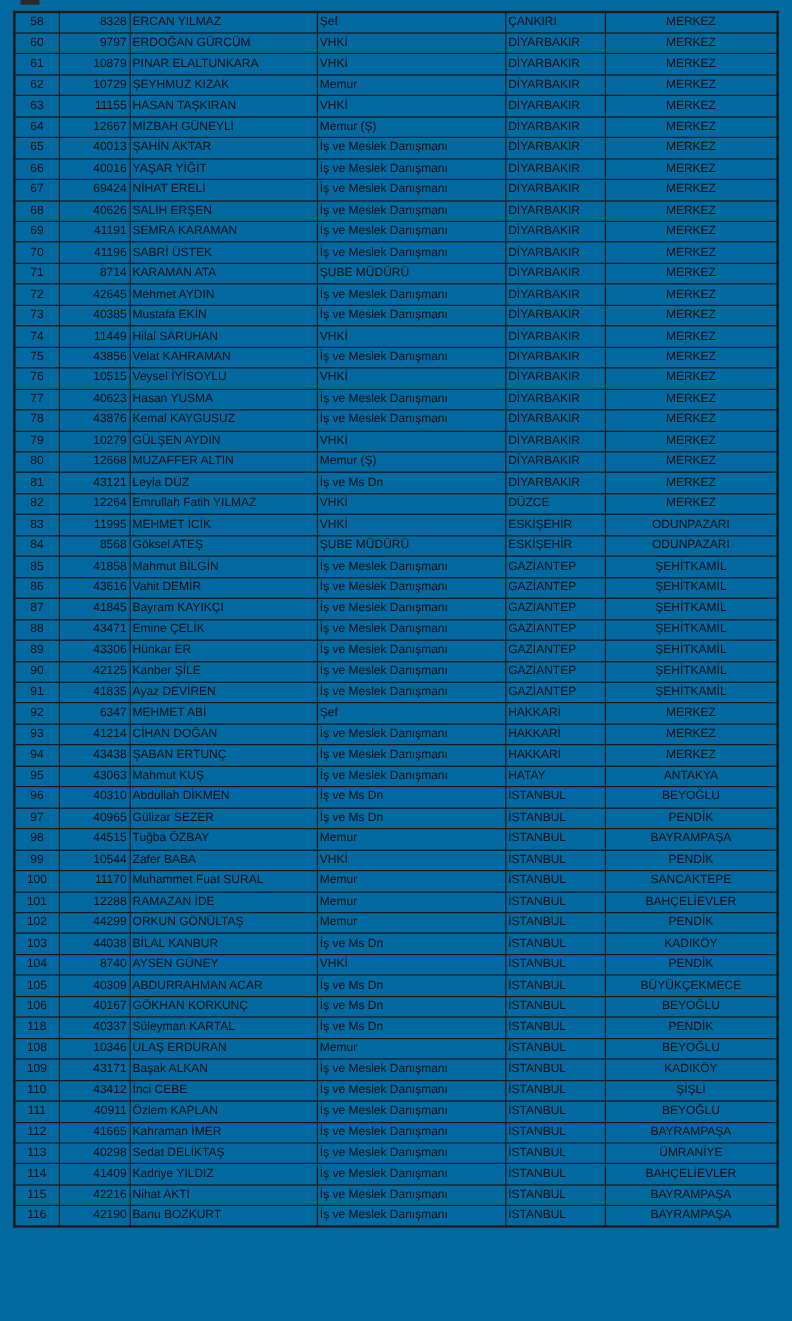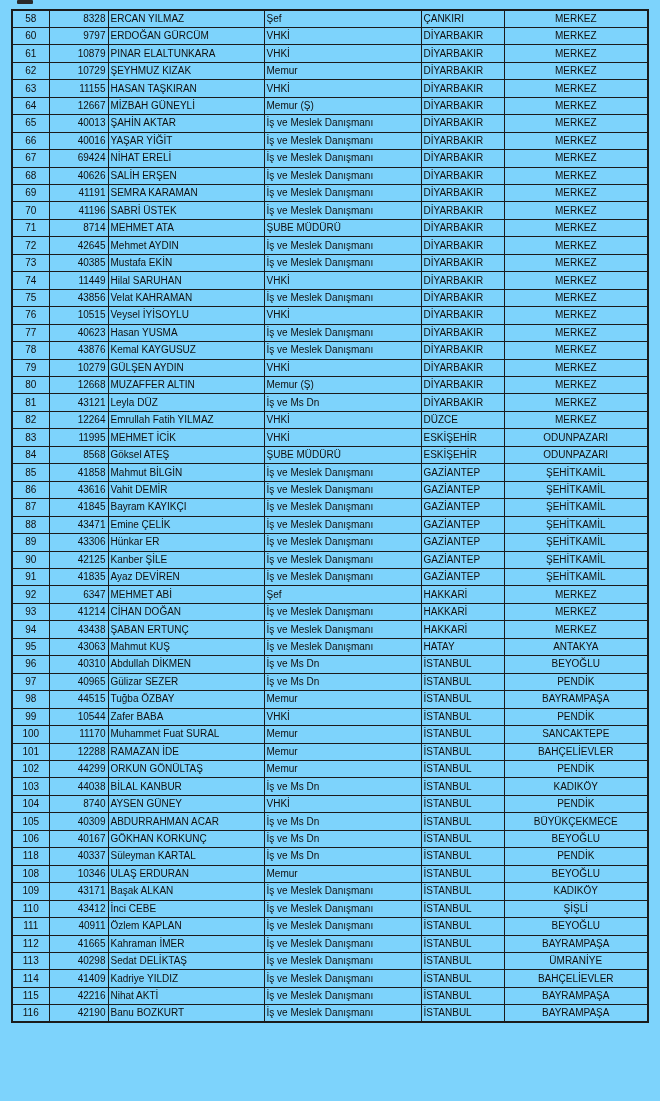--- a/index.html
+++ b/index.html
@@ -11,21 +11,21 @@
     width: 660px;
     height: 1101px;
     position: relative;
     overflow: hidden;
     font-family: "Liberation Sans", sans-serif;
     color: #101010;
   }
   .page {
     position: absolute;
     inset: 0;
-    background: #7dd3fc;
+    background: #0369a1;
   }
   .smudge {
     position: absolute;
     left: 17px;
     top: 0;
     width: 16px;
     height: 4px;
     background: #2a2a2a;
     border-radius: 1px;
   }
@@ -168,21 +168,21 @@
           <td class="c-no">70</td>
           <td class="c-id">41196</td>
           <td class="c-name">SABRİ ÜSTEK</td>
           <td class="c-title">İş ve Meslek Danışmanı</td>
           <td class="c-prov">DİYARBAKIR</td>
           <td class="c-dist">MERKEZ</td>
         </tr>
         <tr>
           <td class="c-no">71</td>
           <td class="c-id">8714</td>
-          <td class="c-name">MEHMET ATA</td>
+          <td class="c-name">KARAMAN ATA</td>
           <td class="c-title">ŞUBE MÜDÜRÜ</td>
           <td class="c-prov">DİYARBAKIR</td>
           <td class="c-dist">MERKEZ</td>
         </tr>
         <tr>
           <td class="c-no">72</td>
           <td class="c-id">42645</td>
           <td class="c-name">Mehmet AYDIN</td>
           <td class="c-title">İş ve Meslek Danışmanı</td>
           <td class="c-prov">DİYARBAKIR</td>

